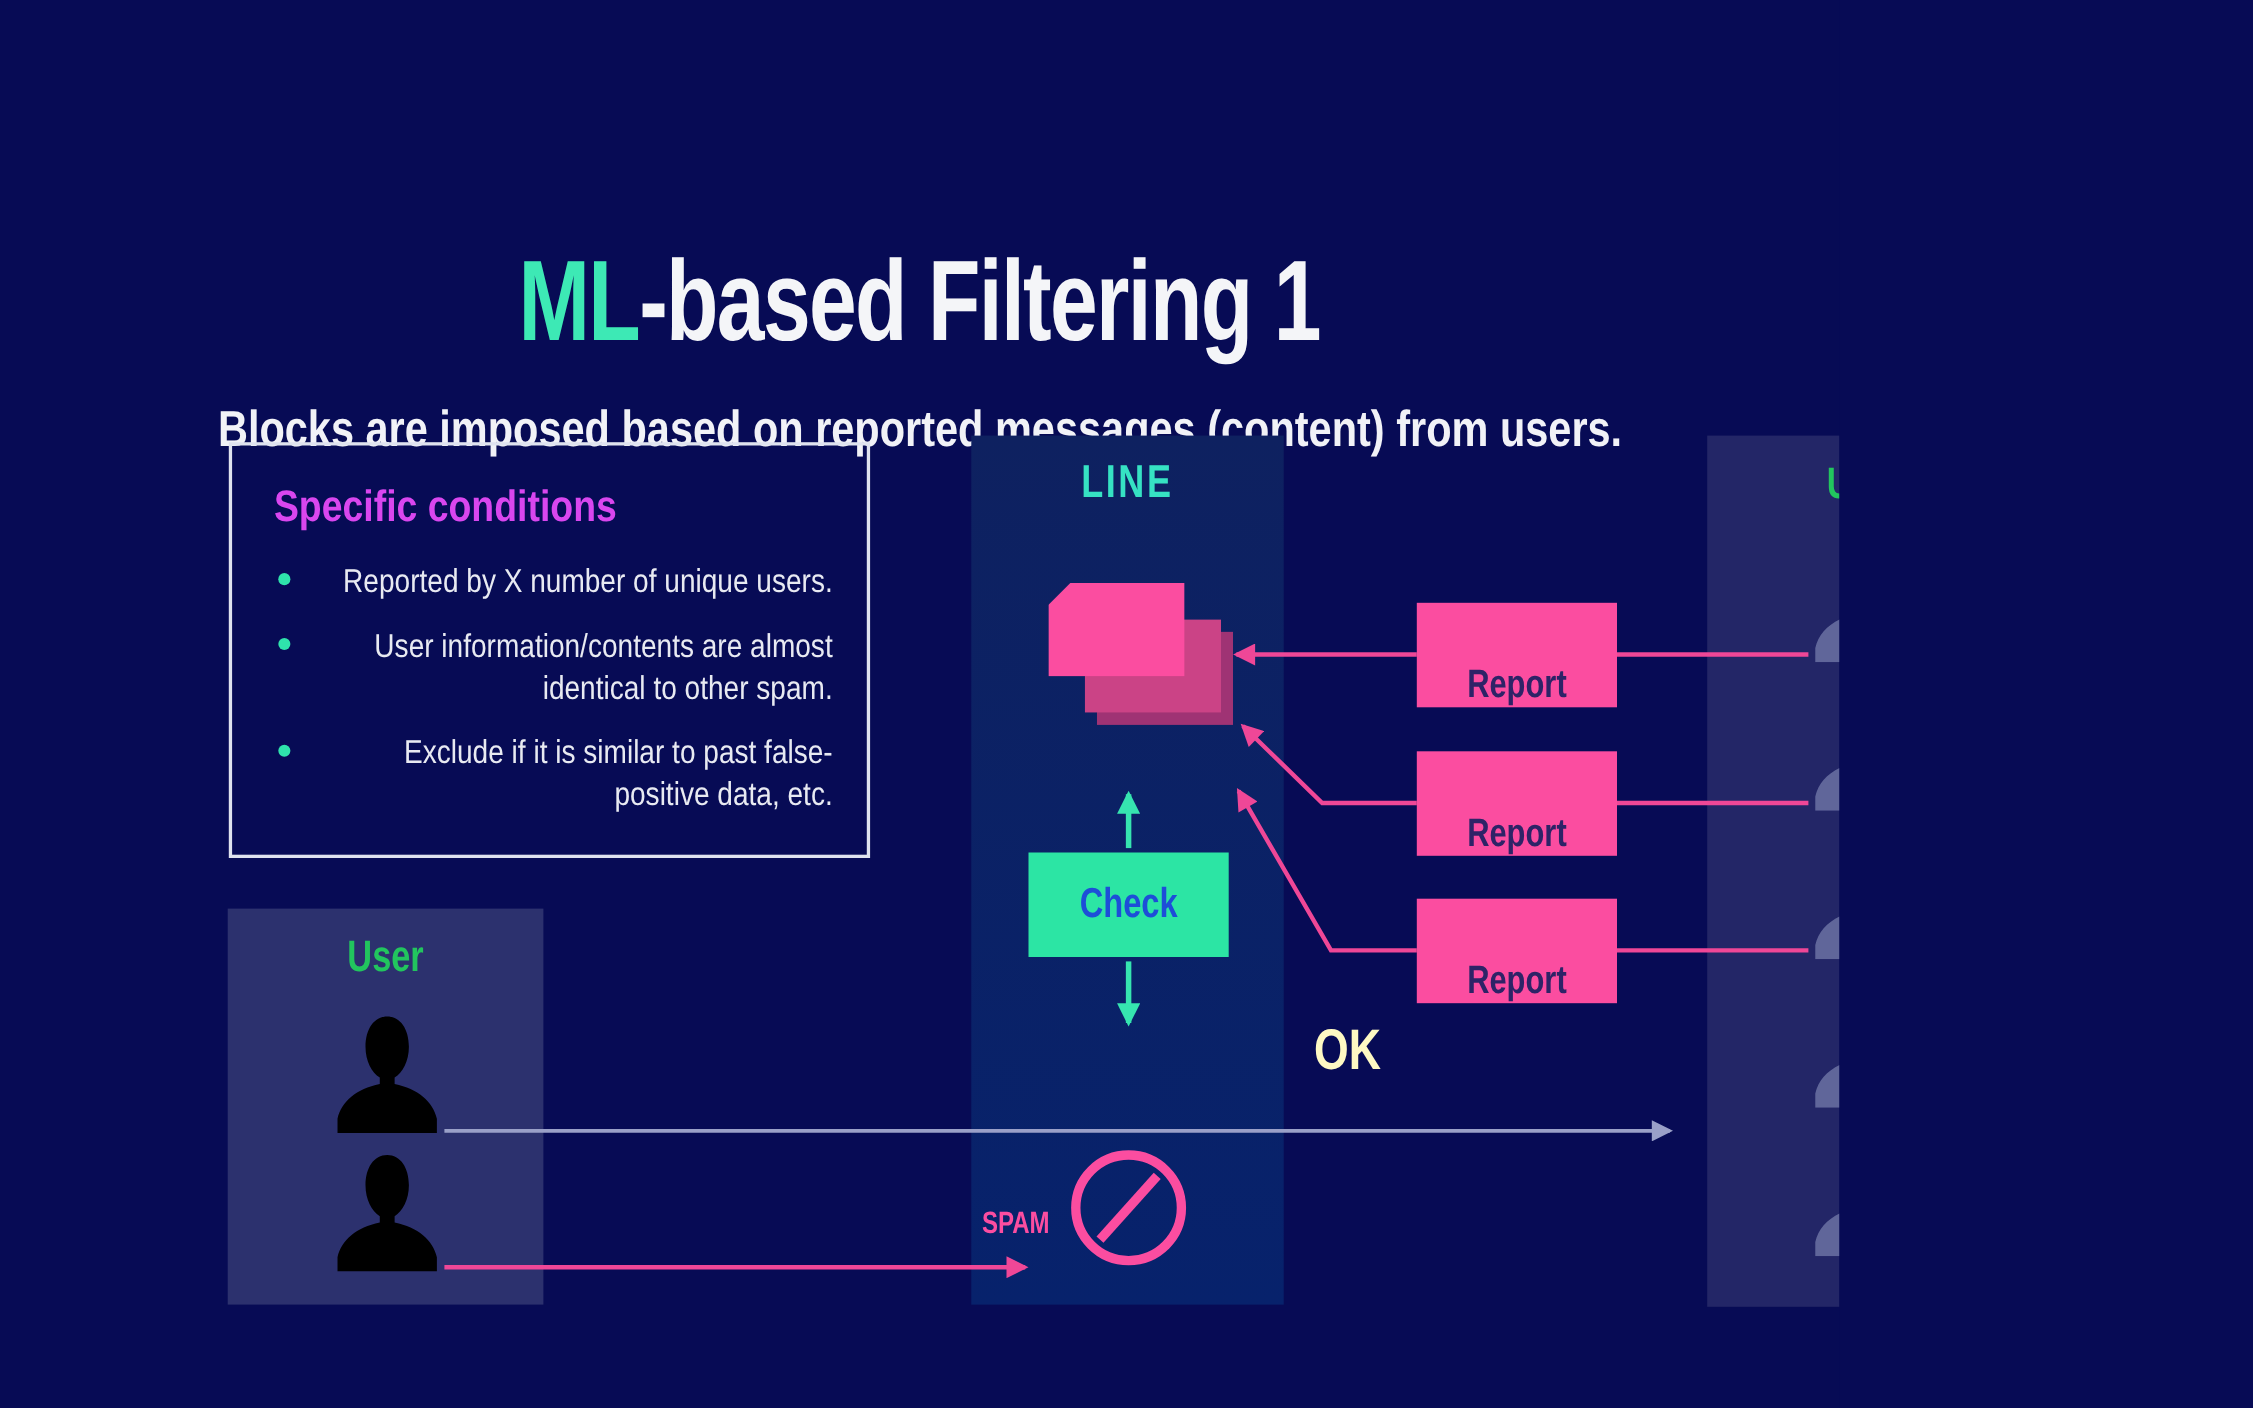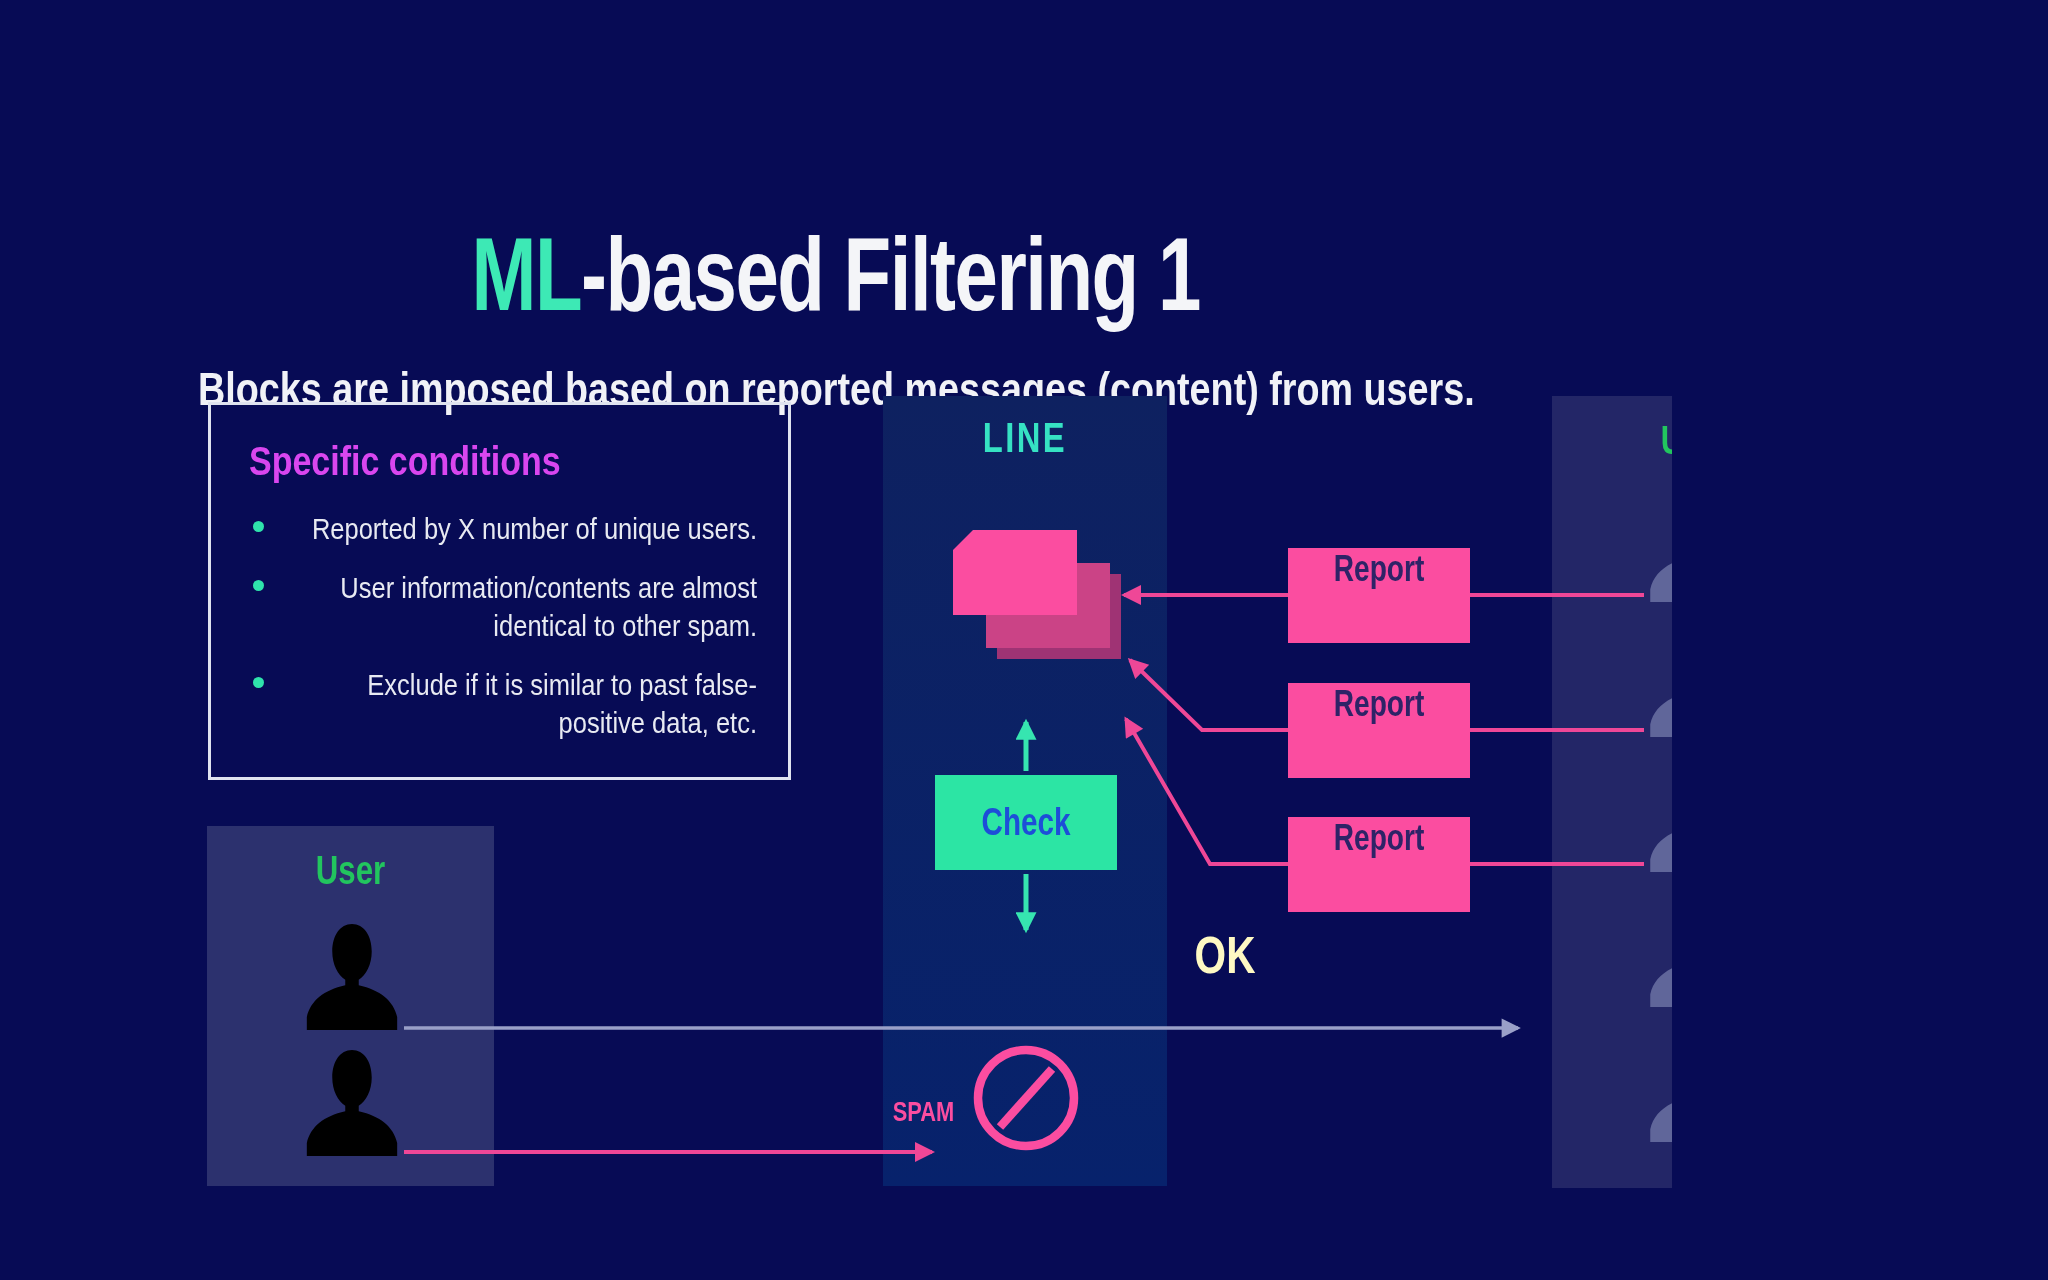--- a/index.html
+++ b/index.html
@@ -63,21 +63,21 @@
   
   .check-box{position:absolute;left:52px;top:379px;width:182px;height:95px;
              background:#2ce5a4;display:flex;align-items:center;justify-content:center;
              font-size:38px;font-weight:700;color:#1d4ed8;}
 
   
   .no-entry{position:absolute;left:83px;top:642px;}
 
   
   .report{left:1288px;width:182px;height:95px;background:#fb4da0;
-          display:flex;align-items:flex-start;justify-content:center;
+          display:flex;align-items:flex-end;justify-content:center;
           font-size:36px;font-weight:700;color:#2e2367;}
   .report-1{top:548px;} .report-2{top:683px;} .report-3{top:817px;}
 
   
   .ok-label{left:1186px;top:925px;font-size:52px;font-weight:700;color:#fef9c3;}
   .spam-label{left:884px;top:1096px;font-size:28px;font-weight:700;color:#fb4da0;}
 
   
   .overlay{left:0;top:0;width:2048px;height:1280px;pointer-events:none;z-index:5;}
   .z6{z-index:6;}

